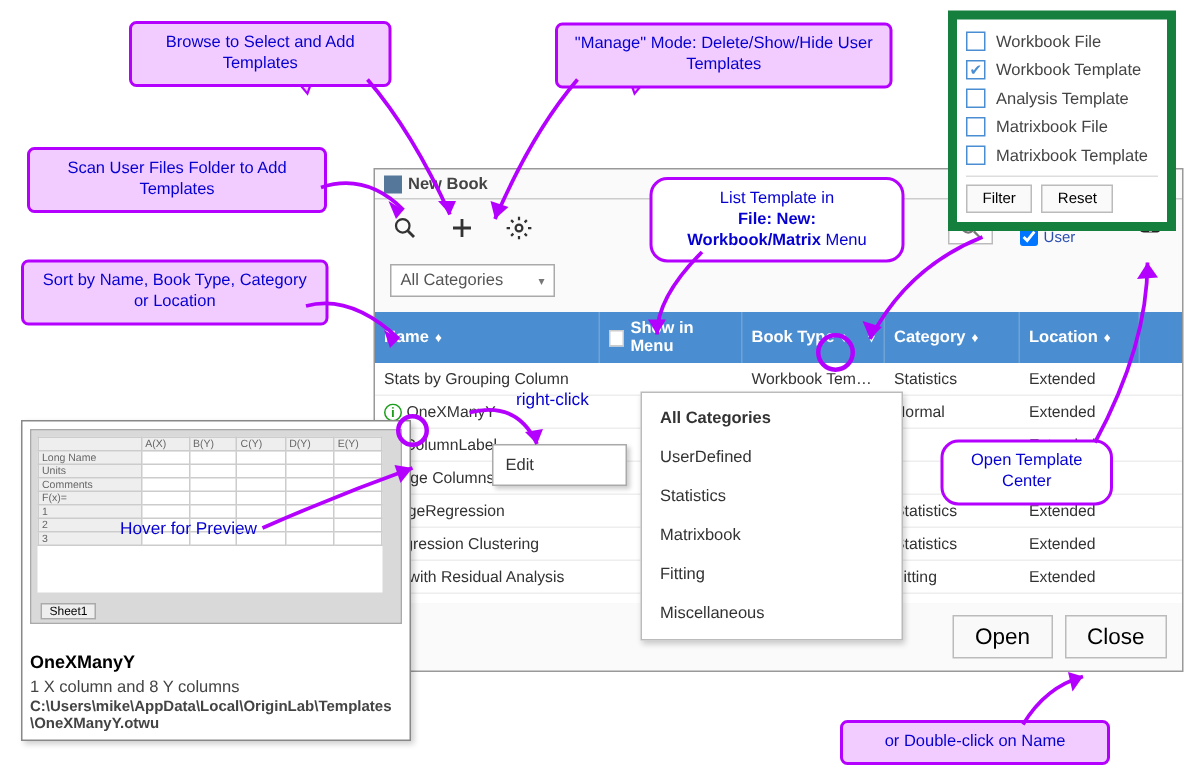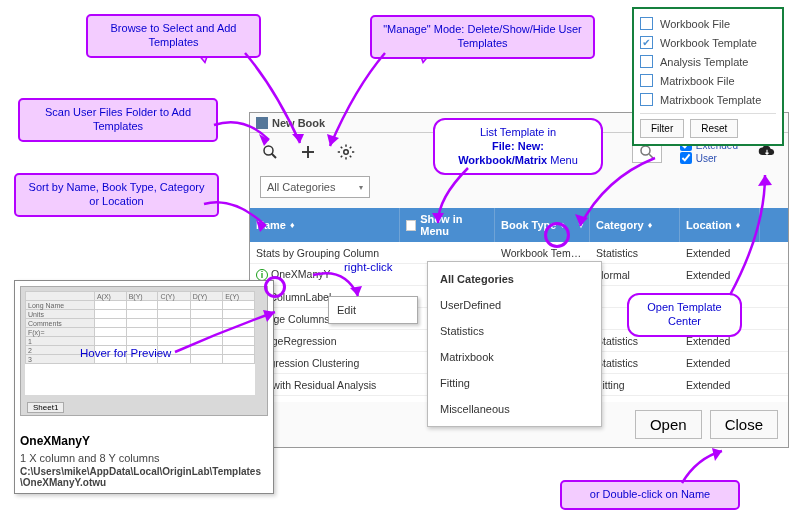--- a/index.html
+++ b/index.html
@@ -151,21 +151,21 @@
     color:#333;
   }
   .cat-dropdown div.head { font-weight:bold; }
 
   
   .filter-popup {
     position:absolute;
     left:632px; top:7px;
     width:152px;
     background:#fff;
-    border:2px solid #15803d;
+    border:6px solid #15803d;
     padding:5px 6px 6px;
     z-index:12;
   }
   .filter-popup label{
     display:flex;align-items:center;gap:7px;
     font-size:11px; color:#444;
     padding:3px 0;
   }
   .filter-popup .chk{
     width:13px;height:13px;border:1.5px solid #4a8ed1;background:#fff;

